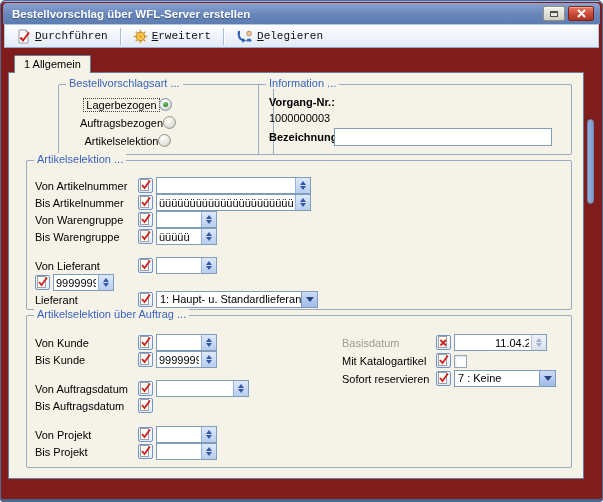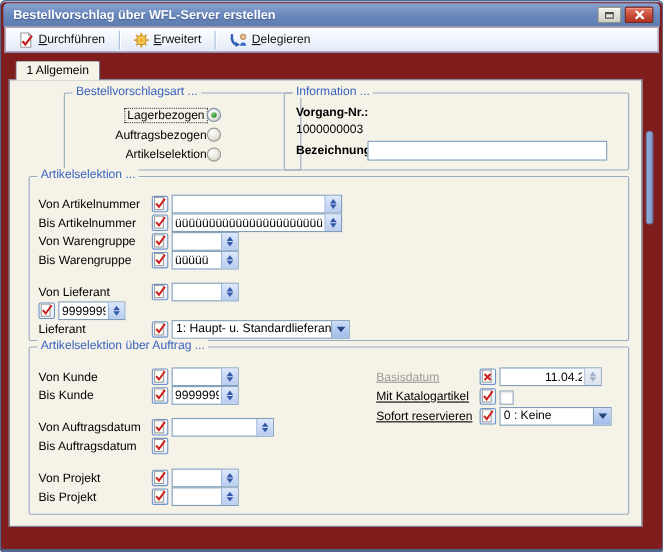--- a/index.html
+++ b/index.html
@@ -38,21 +38,21 @@
   
   .toolbar {
     position:absolute; left:3px; top:23px; right:3px; height:24px;
     background:linear-gradient(#fdfeff,#e2eaf8);
     border:1px solid #b6c5e0; border-bottom-color:#93a8cc;
     display:flex; align-items:center; padding:0 4px; gap:2px;
   }
   .tbtn {
     height:20px; display:flex; align-items:center; gap:4px;
     padding:0 6px; background:transparent; border:1px solid transparent; border-radius:2px;
-    font-family:Liberation Sans, sans-serif; font-size:11px; color:#111; cursor:default;
+    font-family:Liberation Mono, monospace; font-size:11px; color:#111; cursor:default;
   }
   .tbtn u { text-decoration:underline; }
   .tsep { width:1px; height:17px; background:#a9bcd9; box-shadow:1px 0 0 #ffffff; margin:0 3px; }
   
   .tab {
     position:absolute; left:13px; top:54px; height:18px; padding:2px 9px 0 9px;
     background:#f5f2e8; border:1px solid #6f7b94; border-bottom:none;
     border-radius:2px 2px 0 0; z-index:2; font-size:11px;
   }
   .page {
@@ -67,21 +67,21 @@
   .group { position:absolute; border:1px solid #9ba9c2; border-radius:2px; }
   .gtitle {
     position:absolute; top:-8px; left:7px; background:#f5f2e8; padding:0 3px;
     color:#3a63bd; font-size:11px; white-space:nowrap;
   }
   .g1 { left:17px; top:11px;  width:216px; height:71px;margin-left:32px; }
   .g2 { left:249px; top:11px; width:314px; height:71px; }
   .g3 { left:17px; top:87px;  width:546px; height:150px; }
   .g4 { left:17px; top:242px; width:546px; height:153px; }
   
-  .rrow { position:absolute; left:20px; width:122px; height:15px; display:flex; justify-content:flex-end; align-items:center; }
+  .rrow { position:absolute; left:8px; width:122px; height:15px; display:flex; justify-content:center; align-items:center; }
   .rlabel { white-space:nowrap; }
   .rlabel.focused { outline:1px dotted #444; outline-offset:0px; padding:0 2px; }
   .radio {
     width:13px; height:13px; border-radius:50%; position:relative;
     background:radial-gradient(circle at 35% 30%, #ffffff, #e3e3da 60%, #b5b5aa);
     border:1px solid #97978a;
   }
   .radio.sel { border-color:#7e93ad; }
   .radio.sel::after {
     content:""; position:absolute; left:3px; top:3px; width:5px; height:5px; border-radius:50%;
@@ -92,21 +92,21 @@
   .ivalue { position:absolute; left:10px; white-space:nowrap; }
   .itext {
     position:absolute; left:75px; top:43px; width:218px; height:18px;
     border:1px solid #7f9db9; background:#fff; font:11px "Liberation Sans",sans-serif; padding:0 3px;
   }
   
   .frow { position:absolute; left:8px; height:17px; display:flex; align-items:center; }
   .flabel { width:103px; white-space:nowrap; }
   .flabel.dim { color:#9c9c92; }
   .frow-r { left:315px; }
-  .frow-r .flabel { width:94px;text-decoration:underline; }
+  .frow-r .flabel { width:94px; }
   .chk {
     width:15px; height:15px; margin-right:3px; flex:none;
     border:1px solid #6f94c9; border-radius:2px;
     background:linear-gradient(#ffffff,#e3ecf9); display:grid; place-items:center;
   }
   .field {
     display:inline-flex; height:17px; border:1px solid #7f9db9; background:#fff; align-items:stretch;
   }
   .field input {
     border:0; outline:0; padding:0 2px; margin:0; height:100%;
@@ -477,21 +477,21 @@
 
       <div class="frow frow-r" style="top:54px">
         <span class="flabel">Sofort reservieren</span>
         <span class="chk">
             <svg width="13" height="13" viewBox="0 0 13 13">
               <rect x="1.5" y="0.5" width="8" height="11" fill="#fffef8" stroke="#a0a0a0"></rect>
               <path d="M3 6 L5.5 9 L11 1.5" stroke="#cc2020" stroke-width="1.8" fill="none"></path>
             </svg>
           </span>
         <span class="combo c-sofort">
-          <span class="combo-text">0 : Keine</span>
+          <span class="combo-text">7 : Keine</span>
           <span class="combo-btn">
               <span class="arr"></span>
             </span>
         </span>
       </div>
     </div>
 
   </div>
 </div>
 

